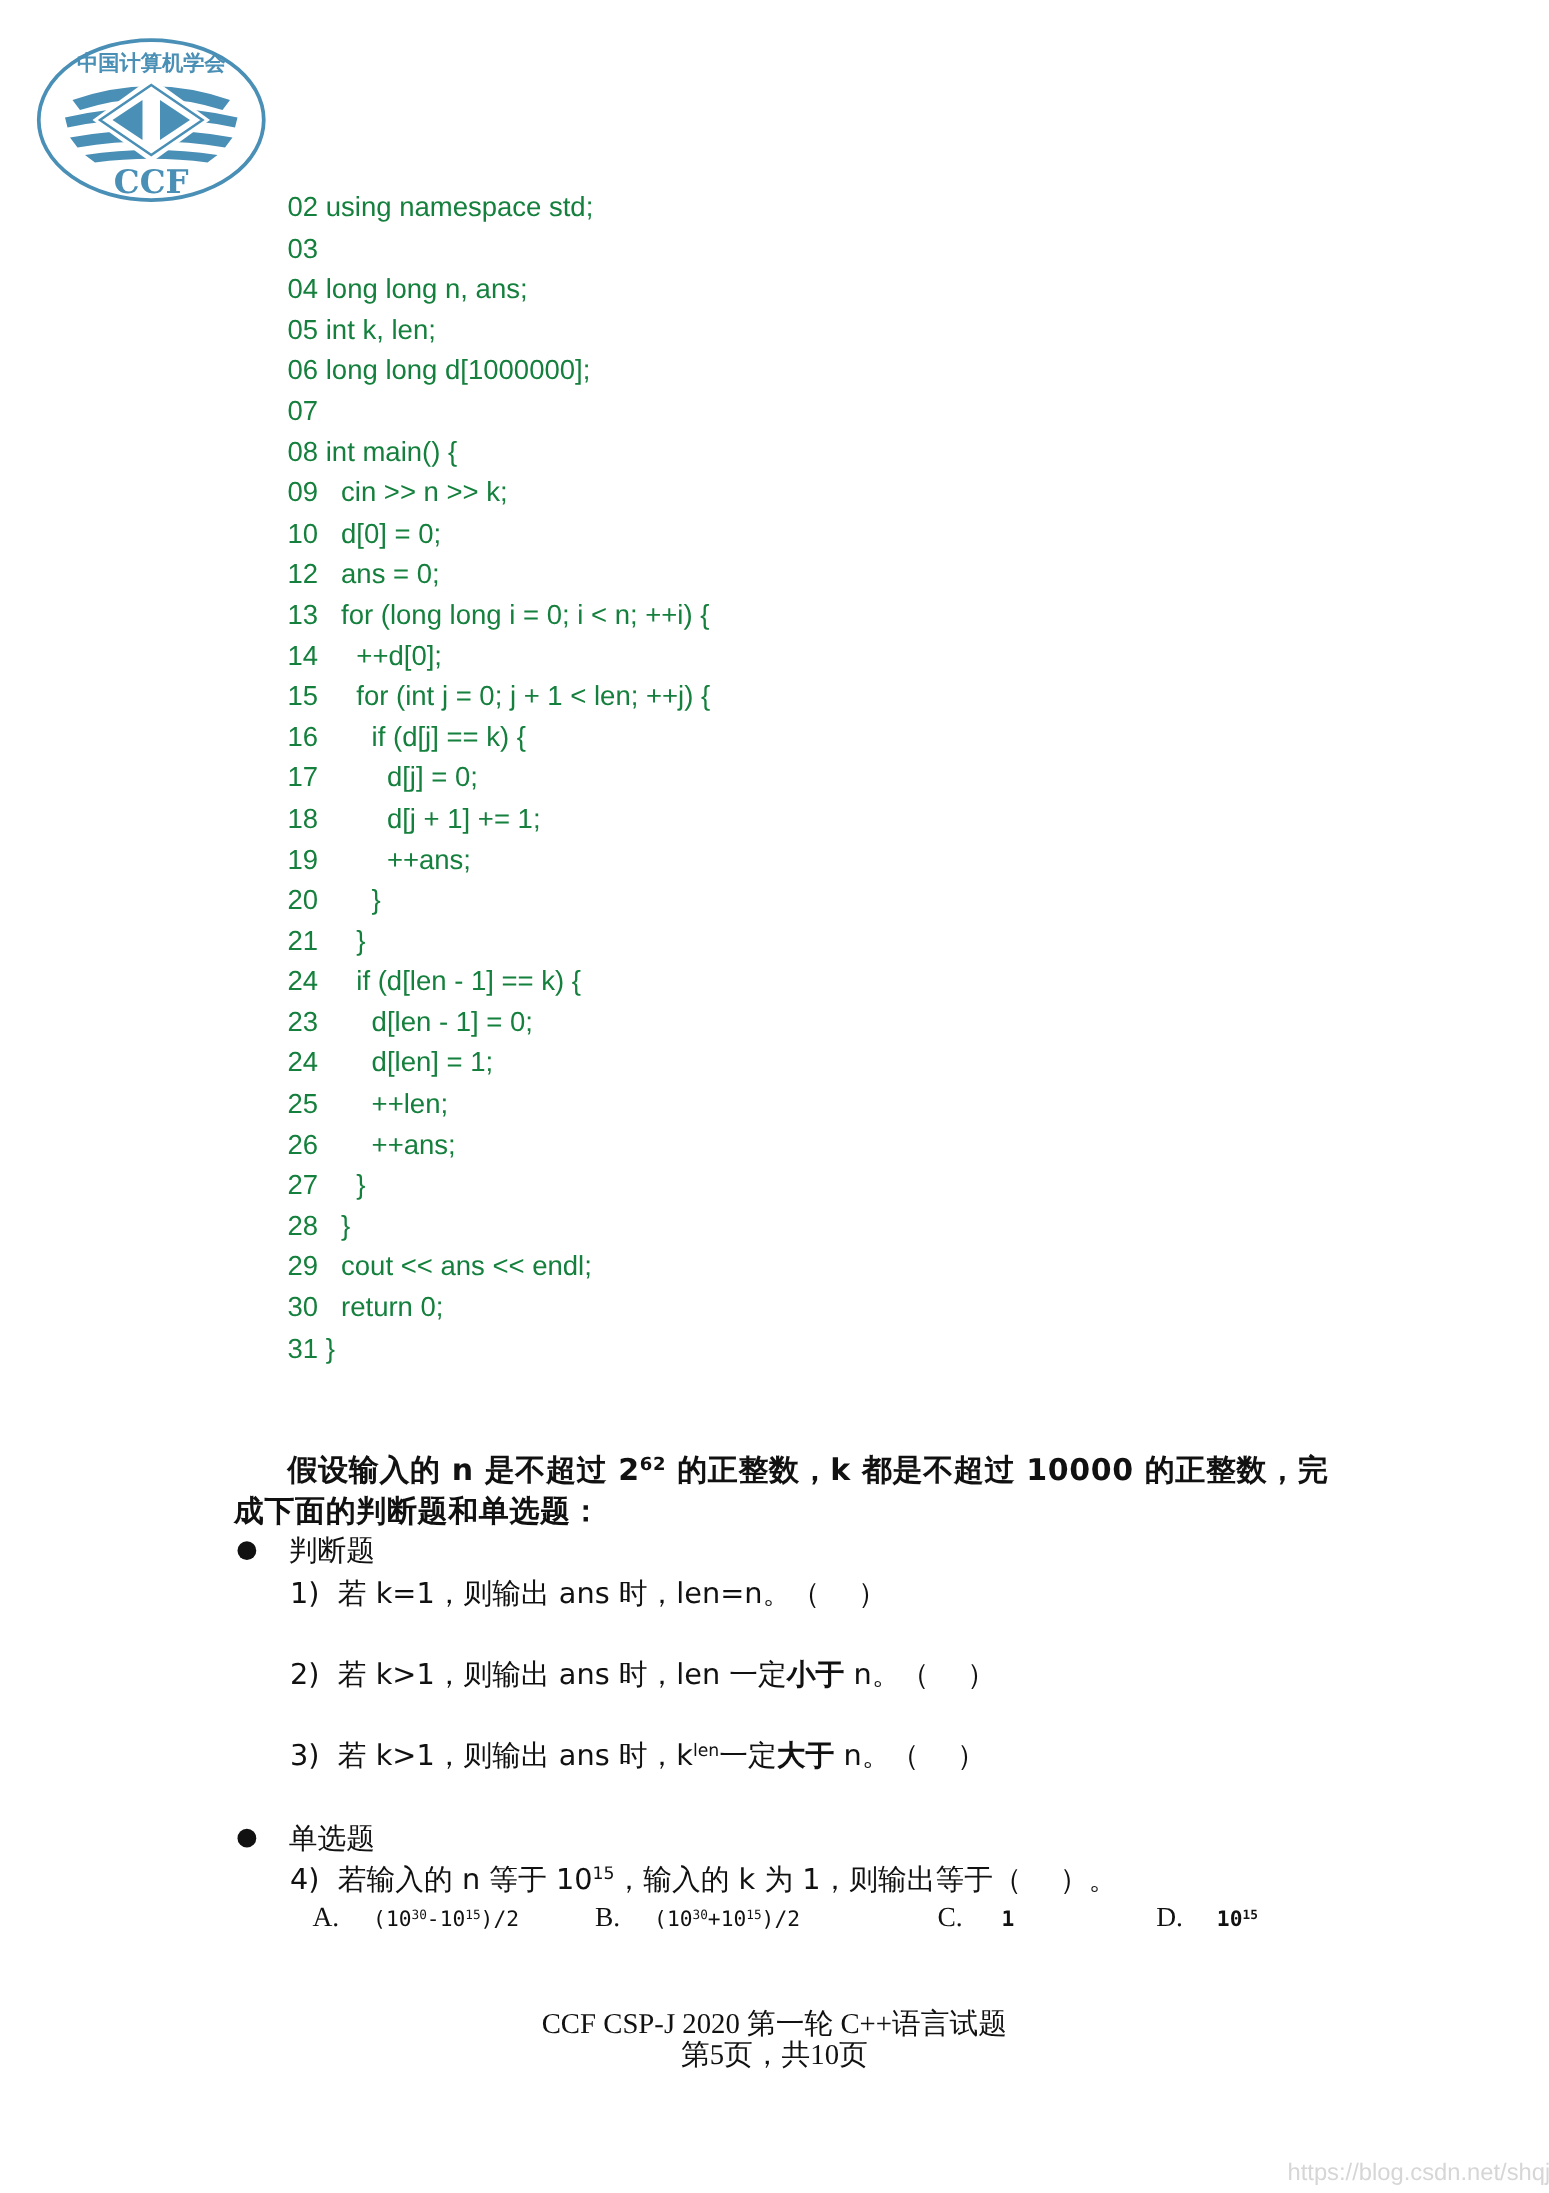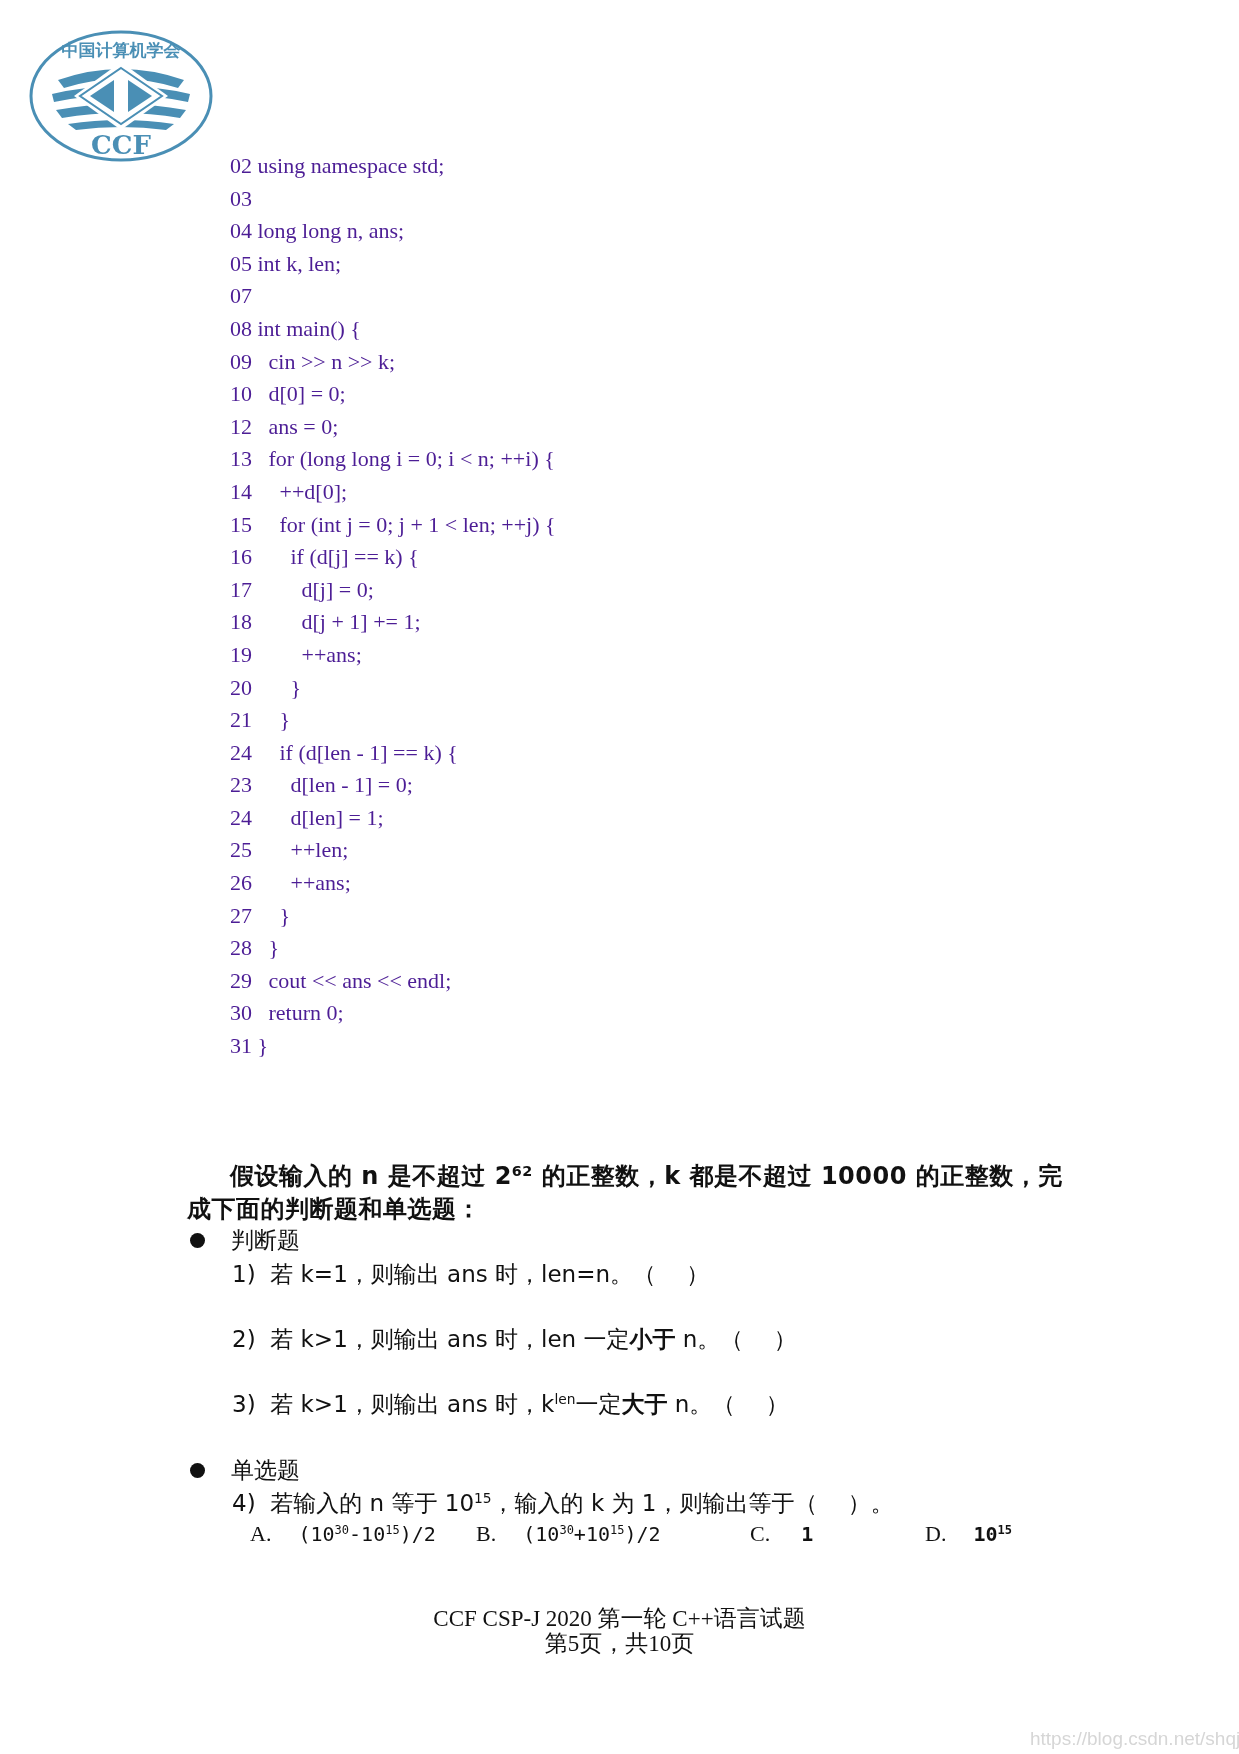--- a/index.html
+++ b/index.html
@@ -1,31 +1,31 @@
 <!DOCTYPE html>
 <html><head>
 <meta charset="utf-8">
 <style>
   html, body { margin:0; padding:0; background:#ffffff; }
   body { width:1239px; height:1754px; position:relative; overflow:hidden; color:#111;
          font-family:"DejaVu Sans", sans-serif; }
   .logo { position:absolute; left:28px; top:28px; width:186px; height:136px; }
   .code { position:absolute; left:230px; top:150px; margin:0;
-          font-family:Liberation Serif, serif;
-          font-size:22px; line-height:32.6px; color:#4c1d95; }
+          font-family:Liberation Sans, sans-serif;
+          font-size:22px; line-height:32.6px; color:#15803d; }
   .code .ln { display:block; white-space:pre; height:32.6px; }
   .abs { position:absolute; white-space:nowrap; }
   .para { font-size:24px; font-weight:bold; letter-spacing:0.5px; }
   .body-txt { font-size:23px; }
   .serif { font-family:"Liberation Serif", "DejaVu Serif", serif; }
   .bullet { position:absolute; width:15px; height:15px; border-radius:50%; background:#111; }
   sup { font-size:0.6em; vertical-align:0.55em; line-height:0; }
   .strong { font-weight:bold; }
   .opt-letter { font-family:"Liberation Serif", "DejaVu Serif", serif; font-size:22px; }
-  .opt-val { font-family:"DejaVu Sans Mono", monospace; font-size:20px; }
+  .opt-val { font-family:"DejaVu Sans Mono", monospace; font-size:17px; }
   .footer { font-family:"Liberation Serif", "DejaVu Serif", serif; font-size:23px; text-align:center;
             left:0; width:1239px; }
   .watermark { font-size:19px; color:#d6d6d6; font-family:"Liberation Sans", sans-serif; }
 </style>
 </head>
 <body>
 
 <div class="logo">
   <svg width="186" height="136" viewBox="0 0 186 136">
     <ellipse cx="93" cy="68" rx="90" ry="64" fill="none" stroke="#4a8fb5" stroke-width="3"></ellipse>
@@ -46,20 +46,21 @@
     <text x="93" y="28" text-anchor="middle" font-family="DejaVu Sans, sans-serif" font-size="17" font-weight="bold" fill="#4a8fb5">中国计算机学会</text>
     <text x="93" y="126" text-anchor="middle" font-family="DejaVu Serif, serif" font-size="26" font-weight="bold" fill="#4a8fb5">CCF</text>
   </svg>
 </div>
 
 <div class="code" id="code-listing">
     <span class="ln"><span>02</span> <span>using namespace std;</span></span>
     <span class="ln"><span>03</span> <span></span></span>
     <span class="ln"><span>04</span> <span>long long n, ans;</span></span>
     <span class="ln"><span>05</span> <span>int k, len;</span></span>
+    <span class="ln"><span>06</span> <span>long long d[1000000];</span></span>
     <span class="ln"><span>07</span> <span></span></span>
     <span class="ln"><span>08</span> <span>int main() {</span></span>
     <span class="ln"><span>09</span> <span>  cin &gt;&gt; n &gt;&gt; k;</span></span>
     <span class="ln"><span>10</span> <span>  d[0] = 0;</span></span>
     <span class="ln"><span>12</span> <span>  ans = 0;</span></span>
     <span class="ln"><span>13</span> <span>  for (long long i = 0; i &lt; n; ++i) {</span></span>
     <span class="ln"><span>14</span> <span>    ++d[0];</span></span>
     <span class="ln"><span>15</span> <span>    for (int j = 0; j + 1 &lt; len; ++j) {</span></span>
     <span class="ln"><span>16</span> <span>      if (d[j] == k) {</span></span>
     <span class="ln"><span>17</span> <span>        d[j] = 0;</span></span>

